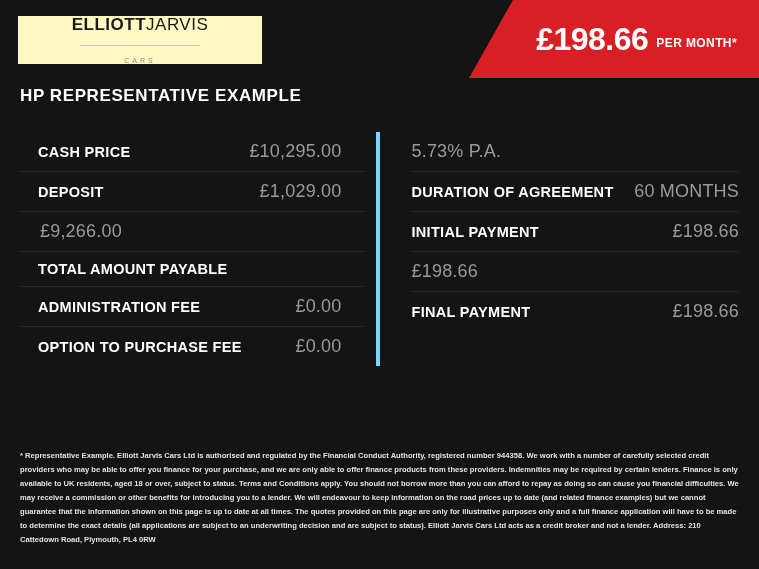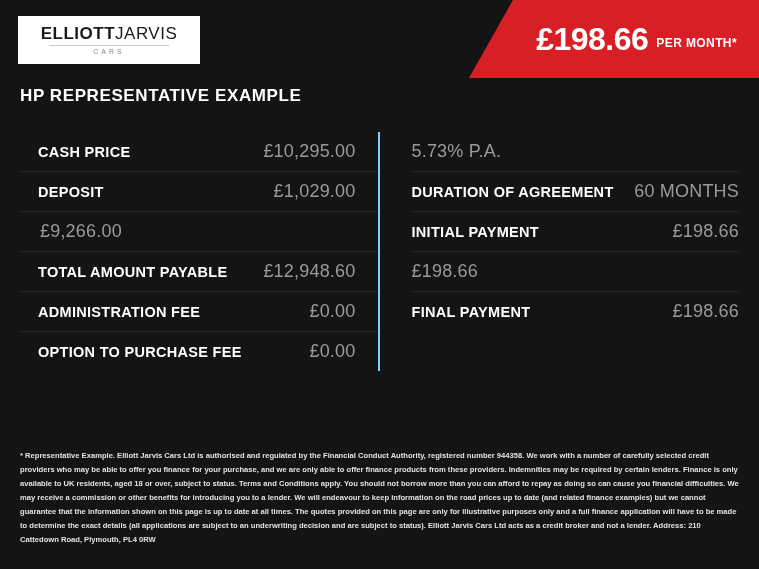--- a/index.html
+++ b/index.html
@@ -25,27 +25,27 @@
   .header {
     position: relative;
     height: 78px;
     background: #141414;
     overflow: hidden;
   }
   .logo-box {
     position: absolute;
     left: 18px;
     top: 16px;
-    width: 182px;
+    width: 244px;
     height: 48px;
-    background: #ffffff;
+    background: #fef9c3;
     display: flex;
     flex-direction: column;
     align-items: center;
-    justify-content: center;
+    justify-content: space-between;
   }
   .logo-main {
     font-size: 17px;
     font-weight: bold;
     letter-spacing: 0.5px;
     color: #1a1a1a;
     line-height: 1;
     white-space: nowrap;
   }
   .logo-main .thin {
@@ -106,22 +106,22 @@
   
   .columns {
     display: flex;
     margin: 26px 20px 0 20px;
   }
   .col {
     flex: 1 1 50%;
     box-sizing: border-box;
   }
   .col.left {
-    padding-right: 0;
-    border-right: 2px solid #7dd3fc;
+    padding-right: 12px;
+    border-right: 4px solid #7dd3fc;
   }
   .col.right {
     padding-left: 32px;
   }
   .row {
     display: flex;
     align-items: baseline;
     justify-content: space-between;
     padding: 9px 0;
     border-bottom: 1px solid #272727;
@@ -190,21 +190,20 @@
       </div>
       <div class="row">
         <span class="label">DEPOSIT</span>
         <span class="value">£1,029.00</span>
       </div>
       <div class="row">
         <span class="value">£9,266.00</span>
       </div>
       <div class="row">
         <span class="label">TOTAL AMOUNT PAYABLE</span>
-        <span class="value">£12,948.60</span>
       </div>
       <div class="row">
         <span class="label">ADMINISTRATION FEE</span>
         <span class="value">£0.00</span>
       </div>
       <div class="row">
         <span class="label">OPTION TO PURCHASE FEE</span>
         <span class="value">£0.00</span>
       </div>
     </div>

